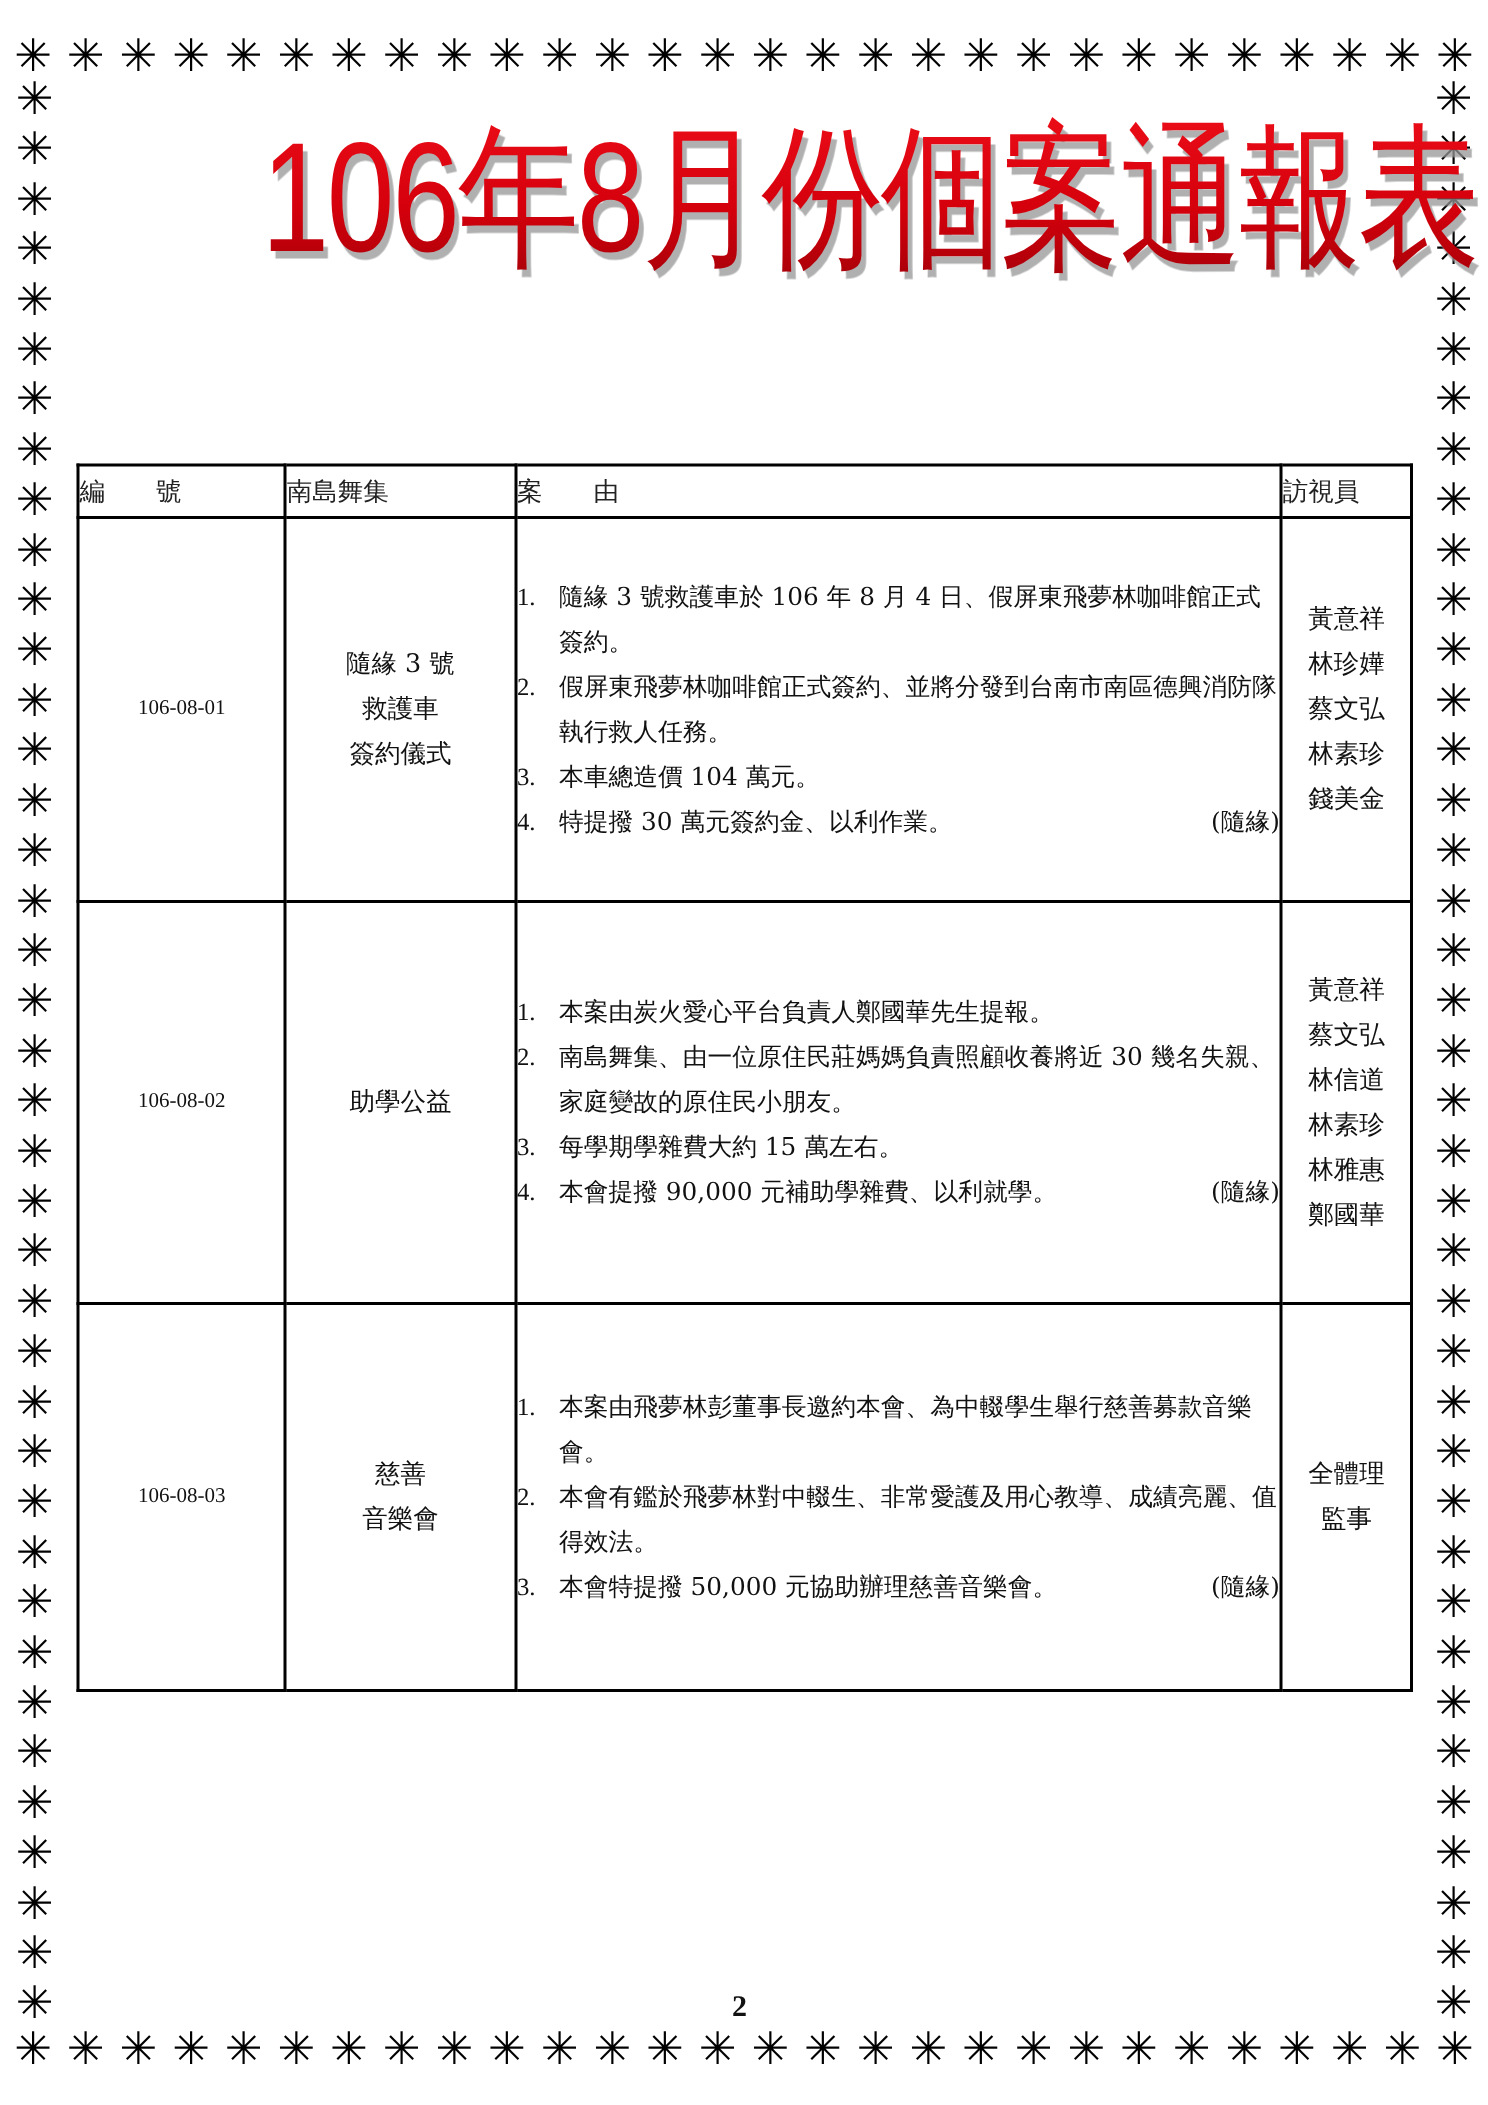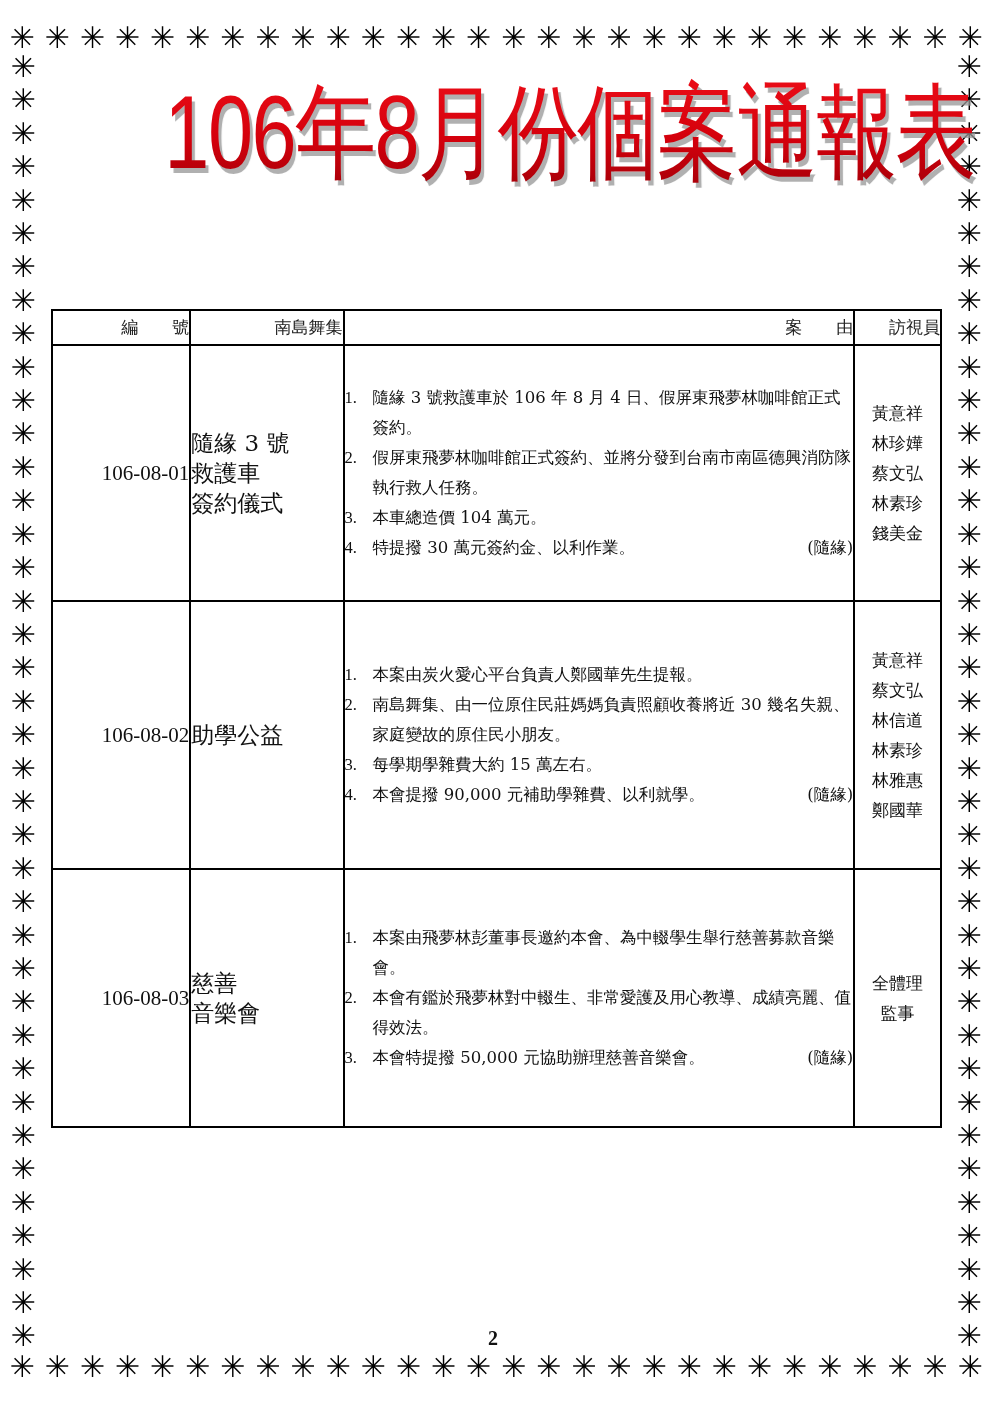--- a/index.html
+++ b/index.html
@@ -6,43 +6,43 @@
     body { width: 992px; height: 1403px; position: relative; overflow: hidden;
            font-family: "DejaVu Serif", "Liberation Serif", serif; color: #111; }
 
     .star-row { position: absolute; left: 8px; width: 976px; height: 30px;
                 display: flex; justify-content: space-between; align-items: center; }
     .star-col { position: absolute; top: 52px; width: 30px; height: 1300px;
                 display: flex; flex-direction: column; justify-content: space-between; align-items: center; }
     .star { font-family: "DejaVu Sans", sans-serif; font-size: 30px; font-weight: bold;
             line-height: 30px; width: 28px; height: 30px; text-align: center; color: #000; }
 
-    .title { position: absolute; left: 50px; top: 62px; width: 890px; height: 140px;
+    .title { position: absolute; left: 60px; top: 62px; width: 890px; height: 140px;
              text-align: left; white-space: nowrap; }
     .title-text { display: inline-block; font-family: "Liberation Sans", "DejaVu Sans", sans-serif;
                   font-size: 104px; line-height: 140px; letter-spacing: -2px;
                   color: #d0000a; transform: scaleX(0.78); transform-origin: center;
                   background: linear-gradient(180deg, #f0101a 0%, #d4000c 55%, #9a0008 100%);
                   -webkit-background-clip: text; background-clip: text;
                   -webkit-text-fill-color: transparent;
                   filter: drop-shadow(4px 5px 0px rgba(150,150,150,0.75)); }
 
     table.cases { position: absolute; left: 51px; top: 309px; width: 891px;
                   border-collapse: collapse; table-layout: fixed; }
     table.cases th, table.cases td { border: 2px solid #000; padding: 0; vertical-align: middle; }
-    table.cases th { height: 33px; font-weight: normal; font-size: 17px; text-align: right; color: #222; padding-left: 16px; }
+    table.cases th { height: 33px; font-weight: normal; font-size: 17px; text-align: left; color: #222; }
     .col-id { width: 137px; }
     .col-name { width: 152px; }
     .col-reason { width: 506px; }
     .col-visitor { width: 86px; }
 
-    td.id-cell { text-align: right; font-size: 21px; font-family: "Liberation Serif", serif; }
-    td.name-cell { text-align: left; font-size: 23px; line-height: 30px; }
+    td.id-cell { text-align: center; font-size: 14px; font-family: "Liberation Serif", serif; }
+    td.name-cell { text-align: center; font-size: 17px; line-height: 30px; }
     td.reason-cell { padding: 0 8px 0 10px; }
-    td.visitor-cell { text-align: center; font-size: 17px; line-height: 30px; }
+    td.visitor-cell { text-align: center; font-size: 17px; line-height: 30px; font-family: Liberation Serif, serif; }
 
     ol.reasons { list-style: none; margin: 0; padding: 0; }
     ol.reasons li { position: relative; padding-left: 28px; font-size: 16.5px; line-height: 30px; }
     ol.reasons li .num { position: absolute; left: 0; top: 0; font-family: "Liberation Serif", serif; }
     ol.reasons li .note { float: right; }
 
     .line { display: block; }
 
     .page-number { position: absolute; left: 483px; top: 1327px; width: 20px; text-align: center;
                    font-family: "Liberation Serif", serif; font-weight: bold; font-size: 20px; }

